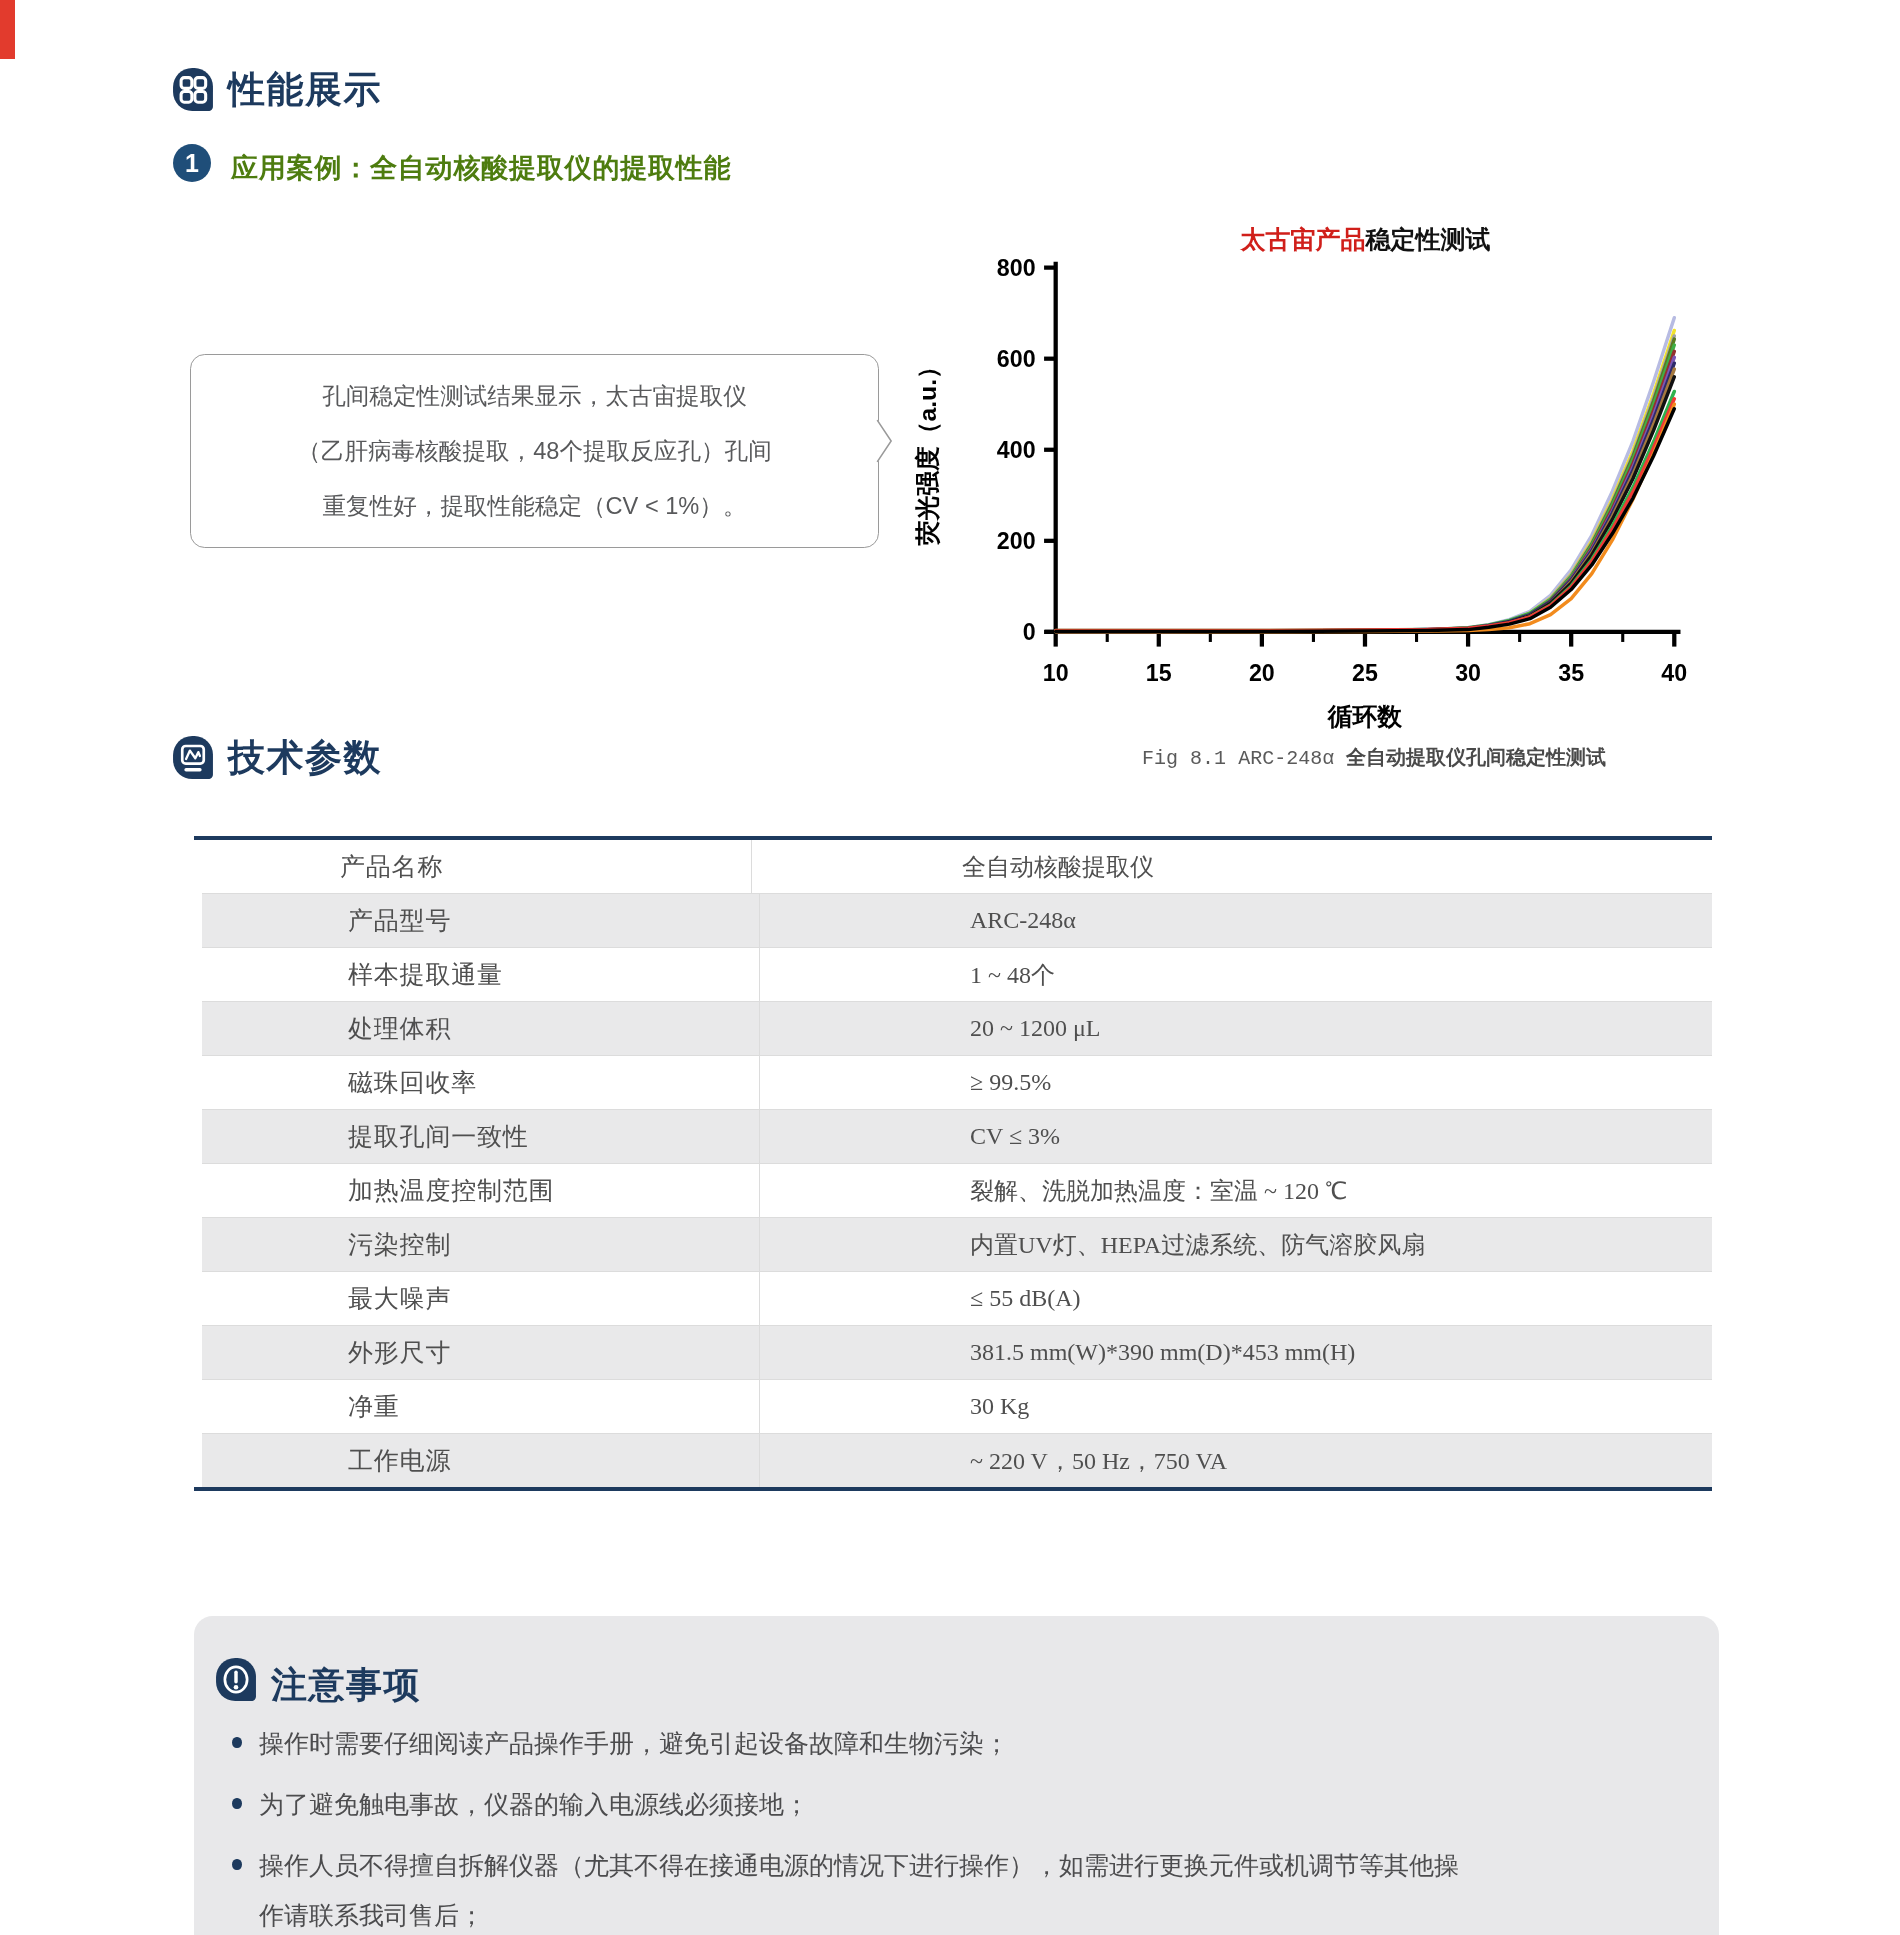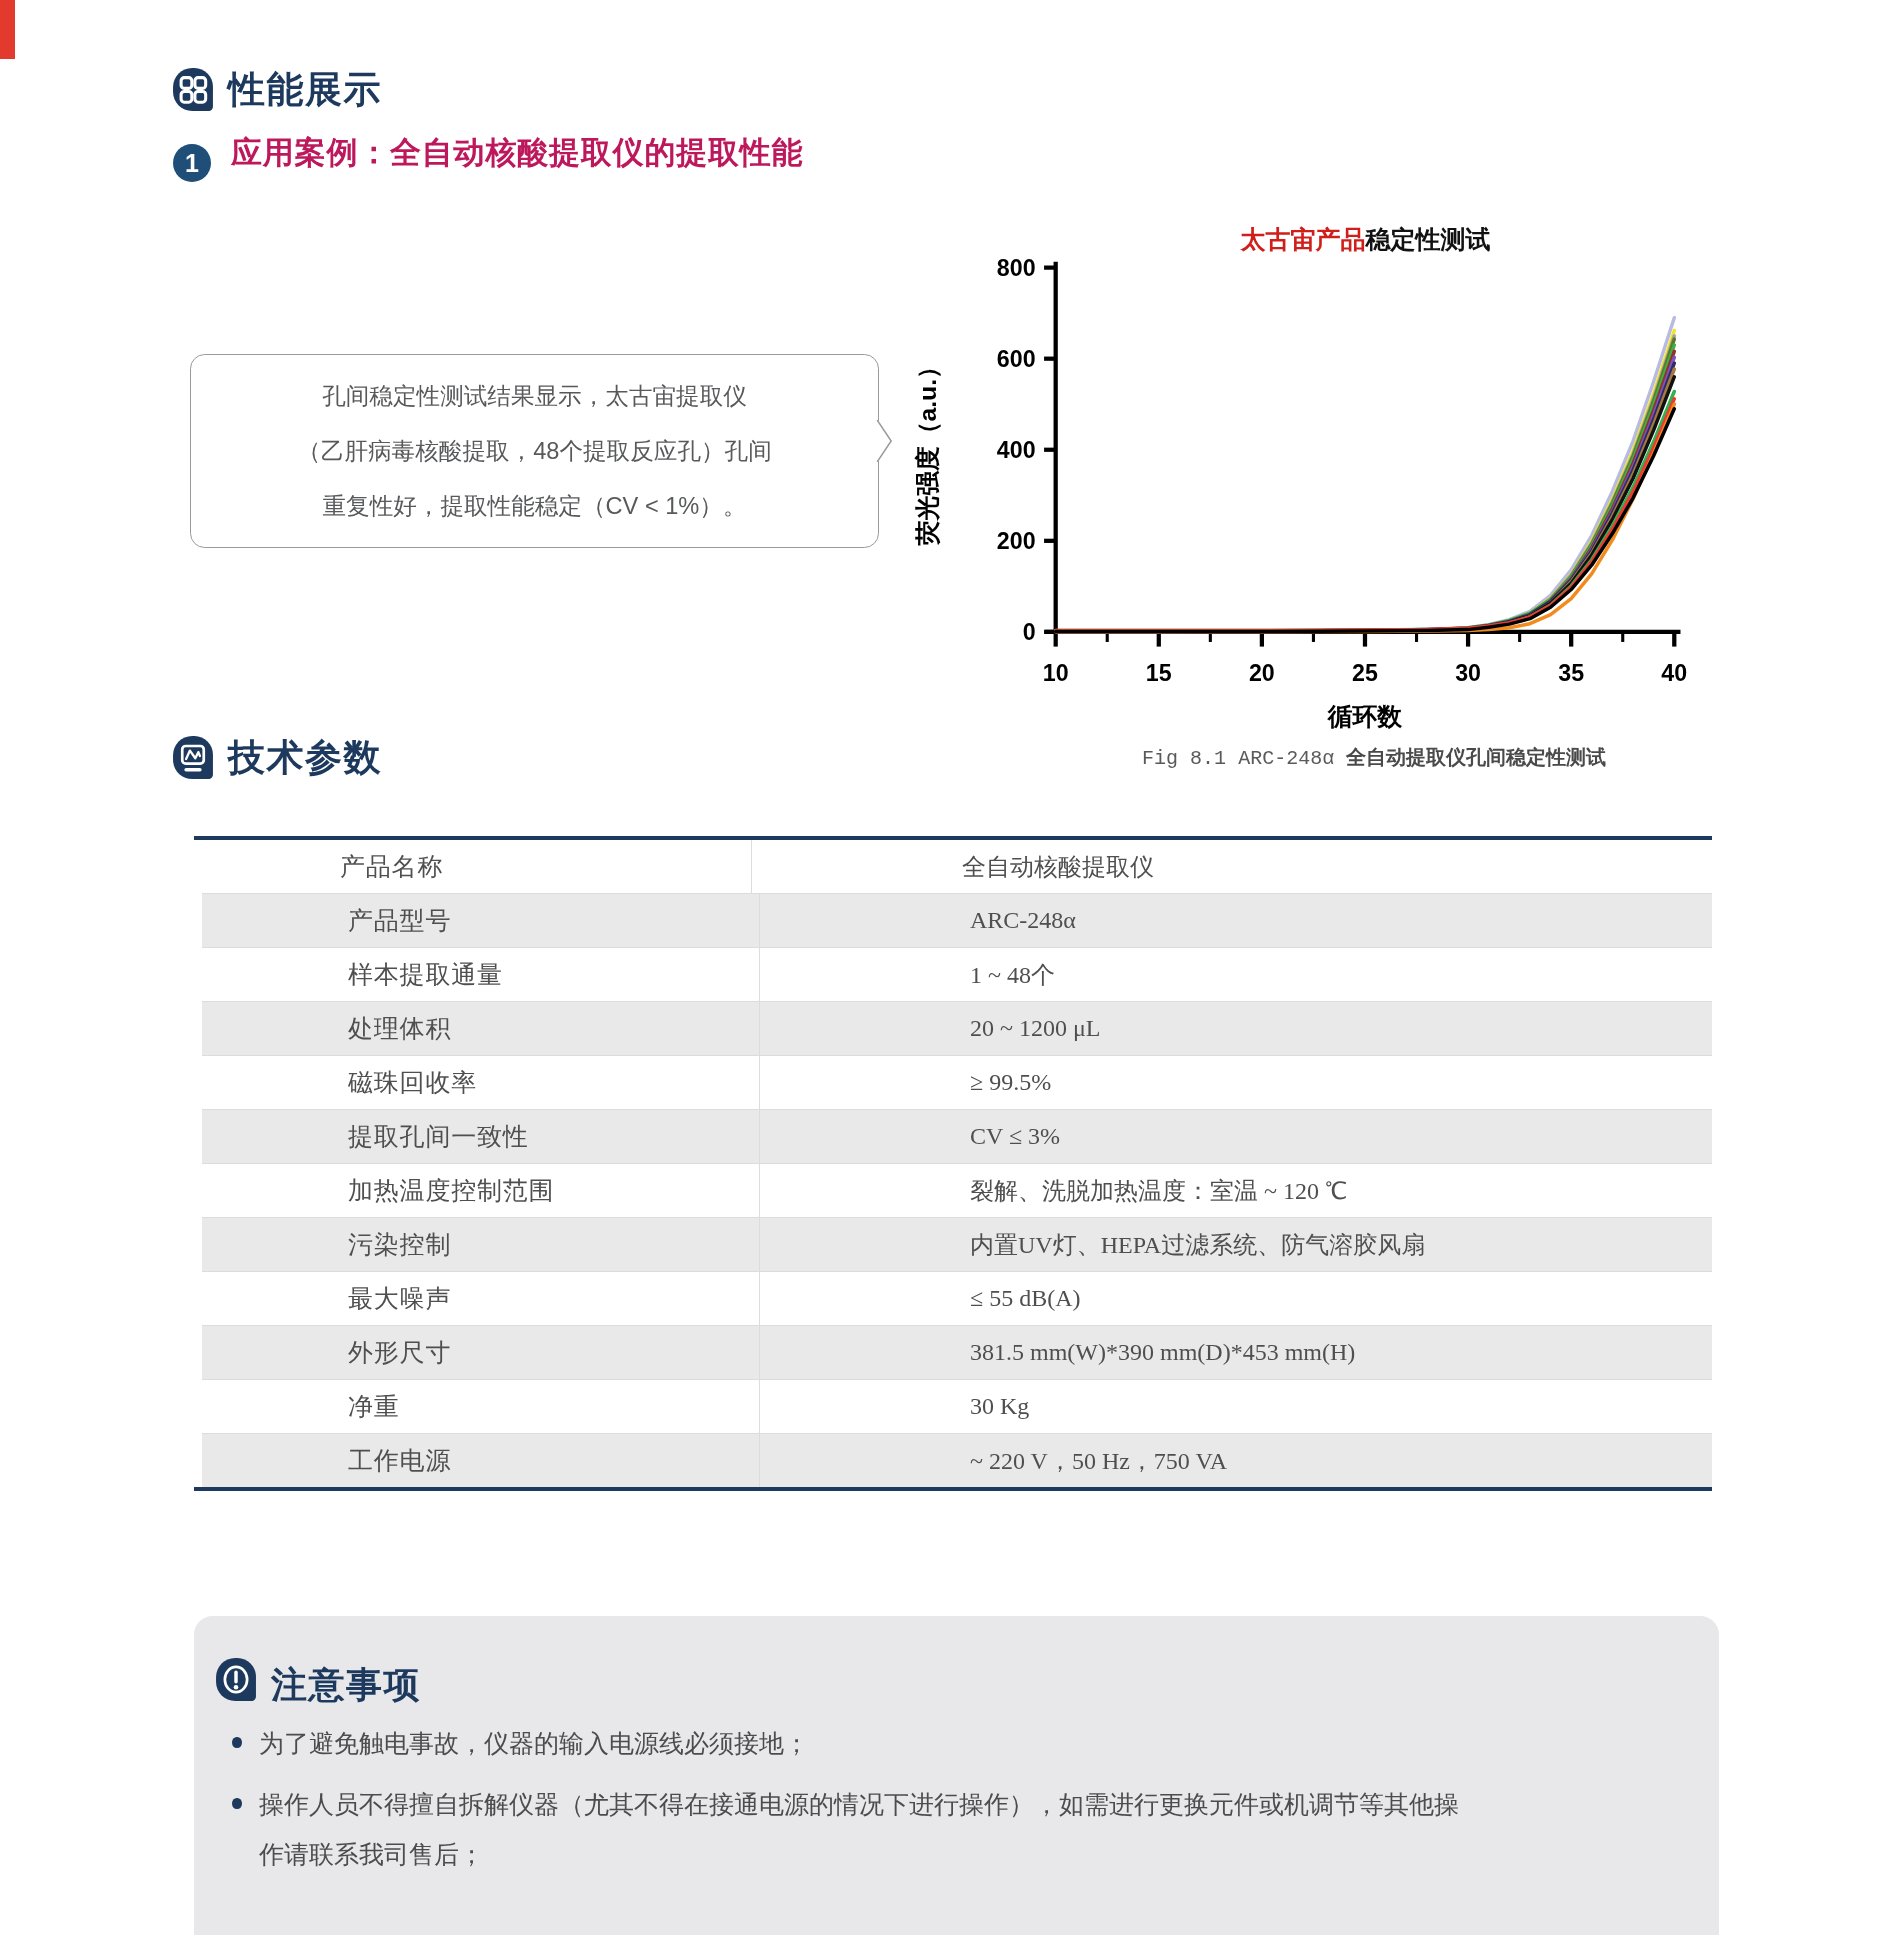--- a/index.html
+++ b/index.html
@@ -8,21 +8,21 @@
 
   
   .corner-mark{position:absolute;left:0;top:0;width:14.7px;height:59px;background:#e23b2d;}
 
   
   .sec-icon{position:absolute;width:40px;height:43px;}
   .sec-title{position:absolute;font-size:37px;font-weight:bold;color:#1d3a5e;line-height:45px;letter-spacing:1.5px;}
   .num-badge{position:absolute;left:173px;top:144px;width:38px;height:38px;border-radius:50%;
              background:#1f4e79;color:#fff;font-size:25px;font-weight:bold;
              display:flex;align-items:center;justify-content:center;}
-  .case-title{position:absolute;left:231px;top:135px;font-size:31px;font-weight:bold;color:#be185d;line-height:36px;letter-spacing:0.8px;}
+  .case-title{position:absolute;left:231px;top:150px;font-size:27px;font-weight:bold;color:#4d7c0f;line-height:36px;letter-spacing:0.8px;}
 
   
   .callout{position:absolute;left:190px;top:354px;width:689px;height:194px;
            border:1.5px solid #9a9a9a;border-radius:14.7px;box-sizing:border-box;
            display:flex;flex-direction:column;justify-content:center;}
   .callout-line{font-size:23.6px;color:#58595b;line-height:55px;text-align:center;white-space:nowrap;}
   .callout-arrow{position:absolute;left:874px;top:417px;}
 
   
   .chart-title{position:absolute;left:1056px;top:225px;width:619px;text-align:center;
@@ -204,18 +204,19 @@
 
   <div class="notes-box"></div>
   <svg class="sec-icon" style="left:216px;top:1658px;" viewBox="0 0 104 112">
     <path d="M50,0 H56 C82,0 104,22 104,48 V100 C104,106 99,112 92,112 H50 C22,112 0,90 0,62 V50 C0,22 22,0 50,0 Z" fill="#1d3a5e"></path>
     <ellipse cx="52" cy="56" rx="29" ry="33" fill="none" stroke="#fff" stroke-width="7"></ellipse>
     <line x1="52" y1="37" x2="52" y2="62" stroke="#fff" stroke-width="9" stroke-linecap="round"></line>
     <circle cx="52" cy="76" r="6" fill="#fff"></circle>
   </svg>
   <div class="notes-title">注意事项</div>
   <ul class="notes-list" id="notesList">
+      <li><span class="bullet-dot"></span><span>操作时需要仔细阅读产品操作手册，避免引起设备故障和生物污染；</span></li>
       <li><span class="bullet-dot"></span><span>为了避免触电事故，仪器的输入电源线必须接地；</span></li>
       <li><span class="bullet-dot"></span><span>操作人员不得擅自拆解仪器（尤其不得在接通电源的情况下进行操作），如需进行更换元件或机调节等其他操作请联系我司售后；</span></li>
     </ul>
 
 </div>
 
 
 </body></html>

